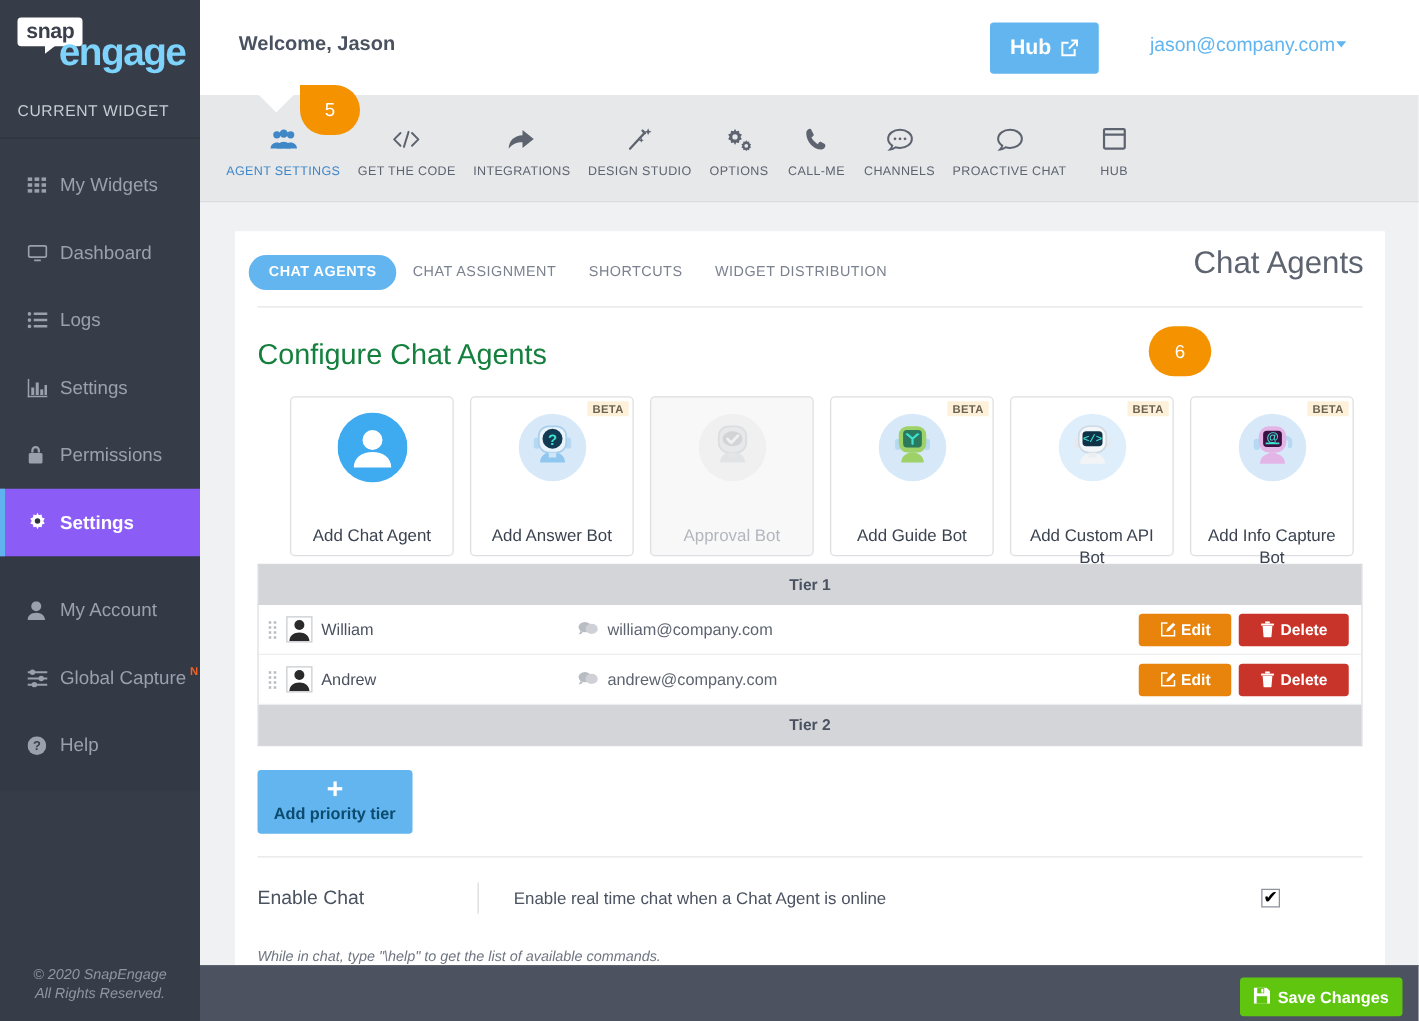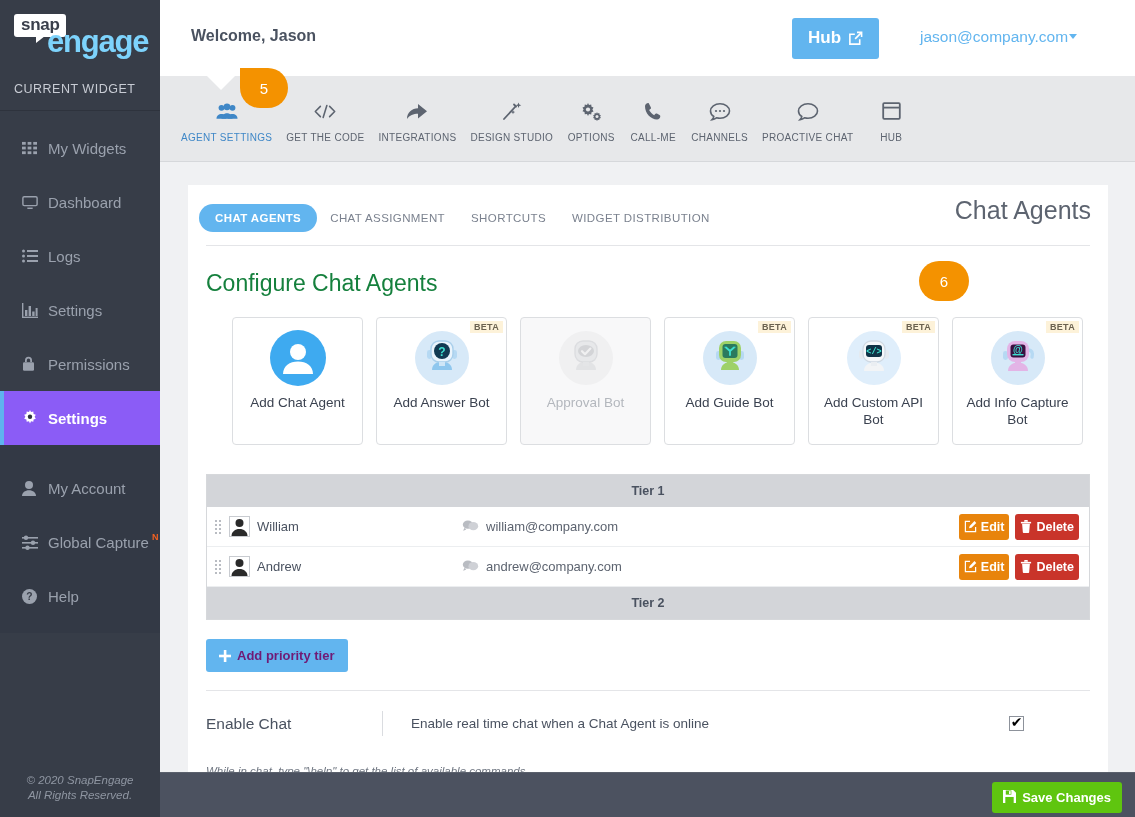--- a/index.html
+++ b/index.html
@@ -171,38 +171,38 @@
   .section-title {
     font-size: 23px; color: #15803d; padding: 24px 0 0 18px; font-weight: normal;
   }
 
   
   .bot-row { display: flex; gap: 13px; padding: 20px 0 0 44px; }
   .bot-card {
     width: 131px; height: 128px; border: 1px solid #dcdee1;
     border-radius: 4px; background: #ffffff; position: relative;
     display: flex; flex-direction: column; align-items: center;
-    justify-content: flex-start; cursor: pointer; padding-top: 12px;
+    justify-content: flex-start; cursor: pointer; padding-top: 12px; gap: 26px;
   }
   .bot-card.disabled { background: #f8f8f9; cursor: default; }
   .beta-tag {
     position: absolute; right: 3px; top: 3px;
     background: #fdf2d9; color: #6b6250;
     font-size: 9px; font-weight: bold; padding: 1px 4px;
     letter-spacing: 0.3px;
   }
   .bot-ico { width: 56px; height: 56px; margin-bottom: 8px; }
   .bot-label {
     font-size: 13.5px; color: #3b4250; text-align: center;
     line-height: 17px; padding: 0 5px;
   }
   .bot-card.disabled .bot-label { color: #b3b7bd; }
 
   
-  .tier-table { margin: 29px 18px 0 18px; border: 1px solid #d6d8db; }
+  .tier-table { margin: 6px 18px 0 18px; border: 1px solid #d6d8db; }
   .tier-head {
     background: #d3d5d9; color: #4a5260; font-size: 12.5px;
     font-weight: bold; text-align: center; padding: 9px 0;
   }
   .agent-row {
     display: flex; align-items: center; height: 40px;
     background: #ffffff; border-bottom: 1px solid #eceef0;
     padding-left: 8px;
   }
   .drag-handle {
@@ -217,32 +217,32 @@
     background: #ffffff; margin-right: 7px;
     display: flex; align-items: flex-end; justify-content: center;
     overflow: hidden;
   }
   .agent-name { font-size: 13px; color: #4a5260; width: 205px; }
   .agent-email-cell { display: flex; align-items: center; gap: 7px; }
   .agent-email { font-size: 13px; color: #5d6470; }
   .row-actions { margin-left: auto; display: flex; gap: 6px; padding-right: 10px; }
   .btn-edit, .btn-delete {
     border: none; color: #ffffff; font-size: 12.5px; font-weight: bold;
-    border-radius: 3px; padding: 6px 5px; cursor: pointer;
+    border-radius: 3px; padding: 6px 17px; cursor: pointer;
     display: flex; align-items: center; gap: 4px;
   }
   .btn-edit { background: #e8840c; }
   .btn-delete { background: #c9342a; }
 
   
   .add-tier-btn {
-    margin: 19px 0 0 18px; background: #62b5ef; color: #701a75;
+    margin: 19px 0 0 18px; background: #62b5ef; color: #0c4a6e;
     border: none; border-radius: 3px; font-size: 13px; font-weight: bold;
     padding: 9px 13px; cursor: pointer; display: inline-flex;
-    align-items: center; gap: 6px;
+    align-items: center; gap: 6px; flex-direction: column;
   }
   .bot-rule { height: 1px; background: #e4e5e8; margin: 18px 18px 0 18px; }
   .enable-row {
     display: flex; align-items: center; padding: 20px 18px 0 18px;
   }
   .enable-label { font-size: 15.5px; color: #4a5260; width: 176px; }
   .enable-divider { width: 1px; height: 25px; background: #dadce0; }
   .enable-desc { font-size: 13.5px; color: #4a5260; padding-left: 28px; }
   .enable-check {
     margin-left: auto; width: 15px; height: 15px;

